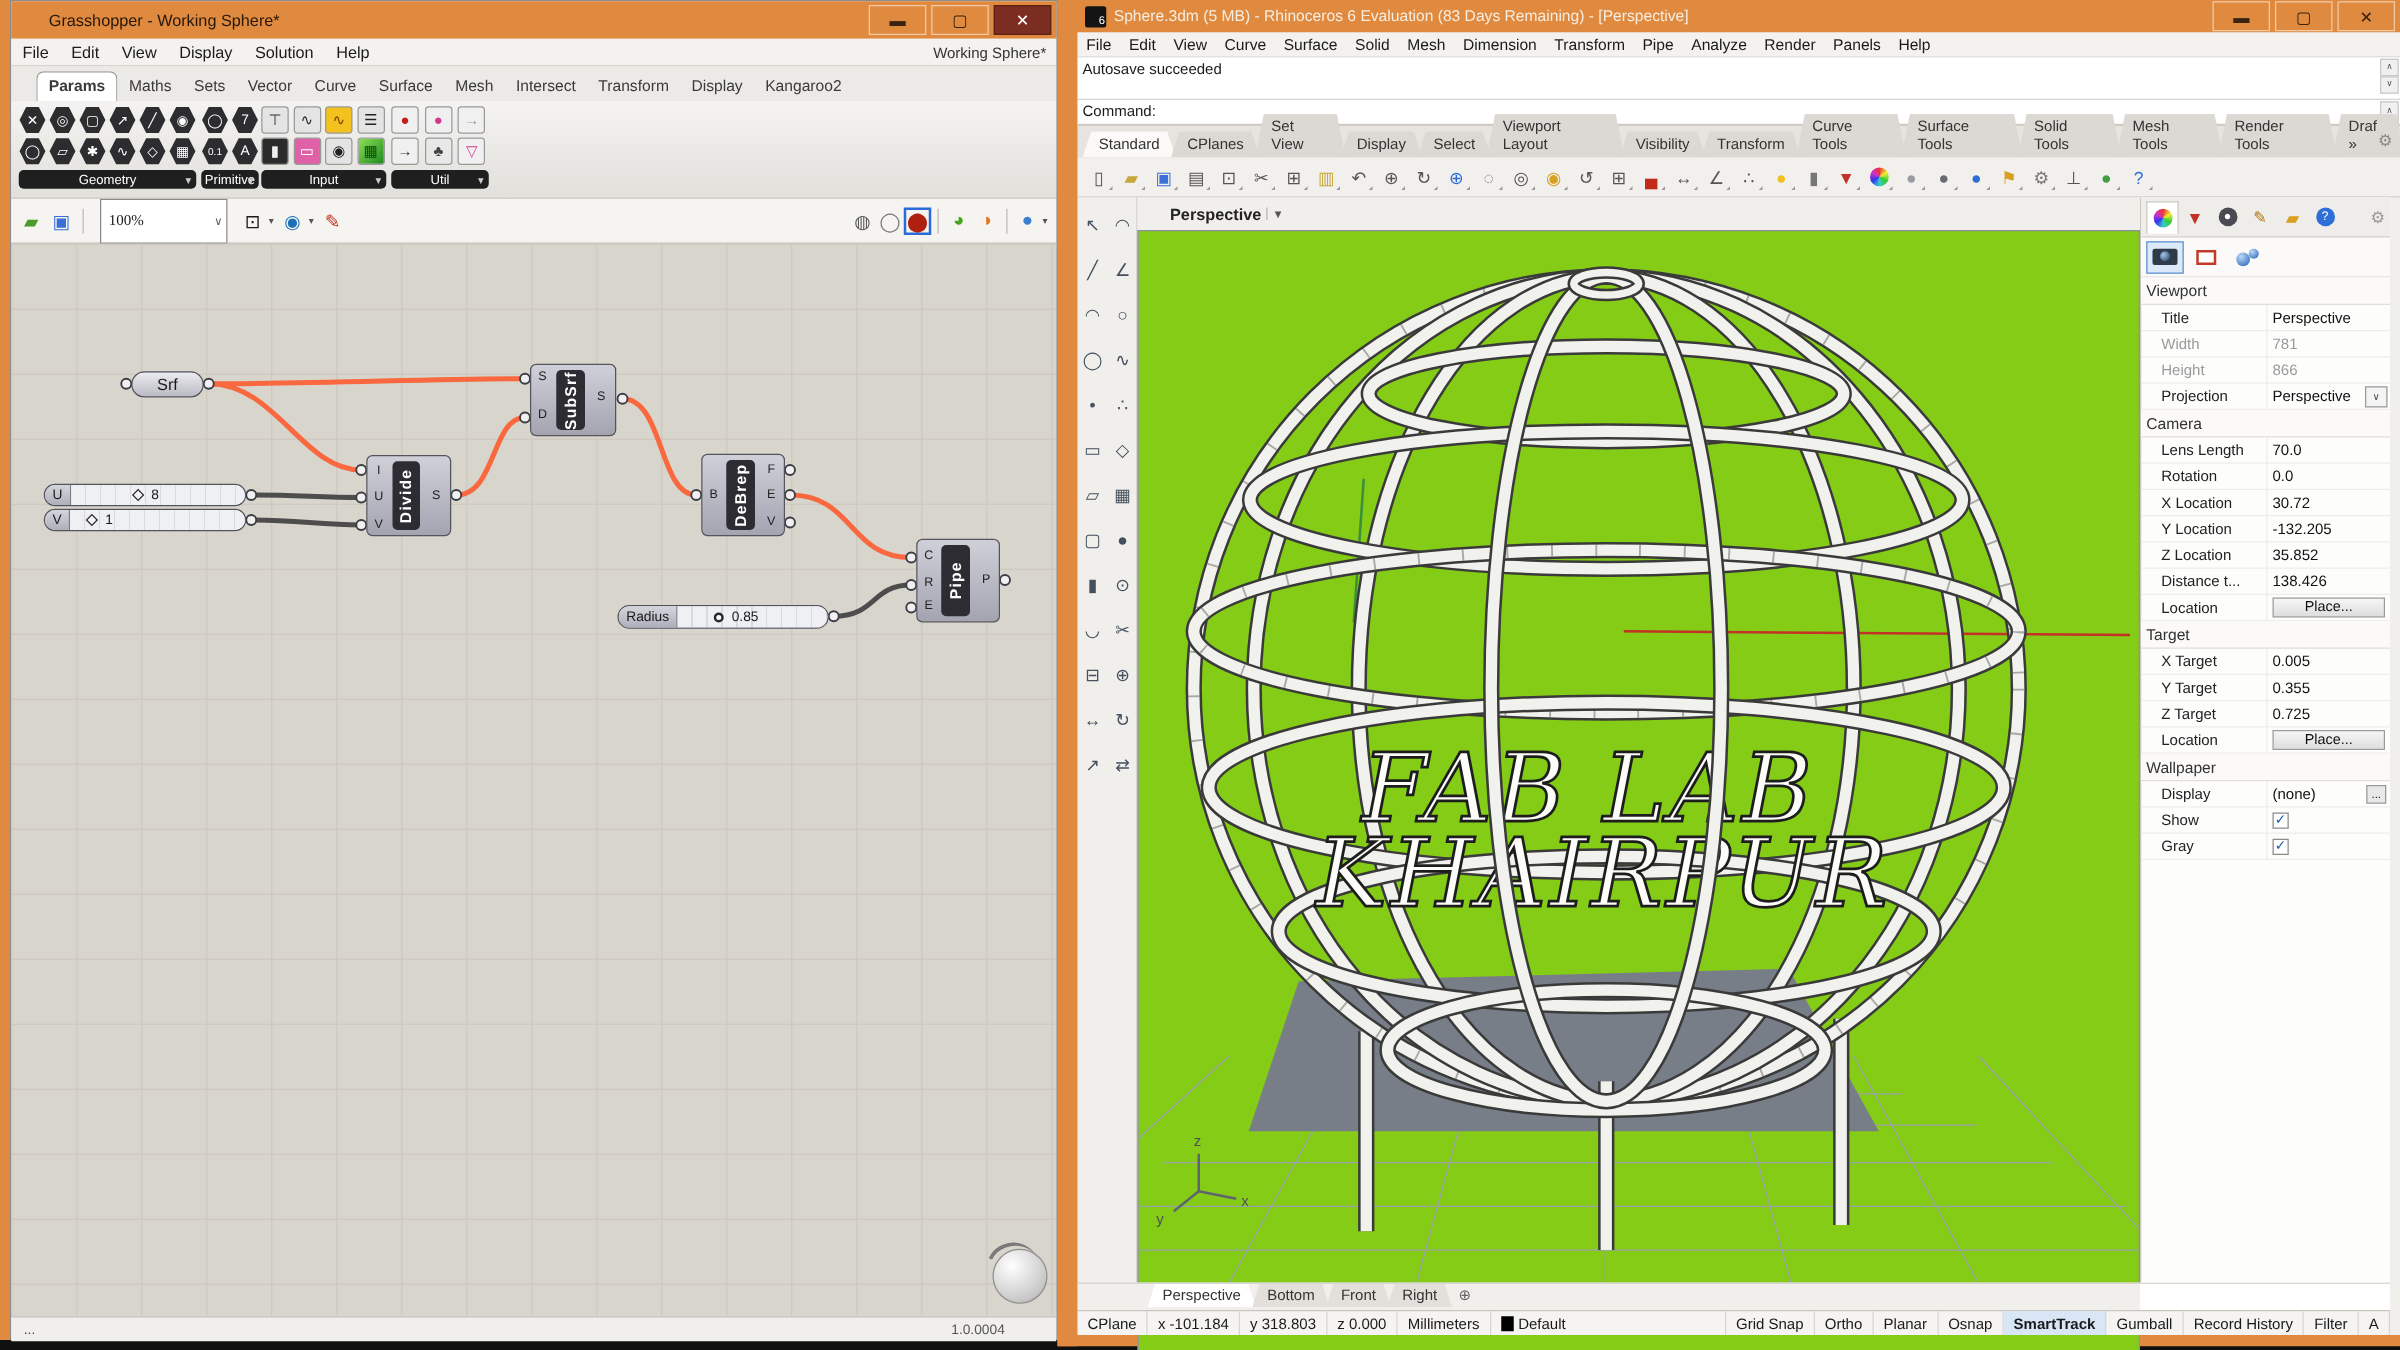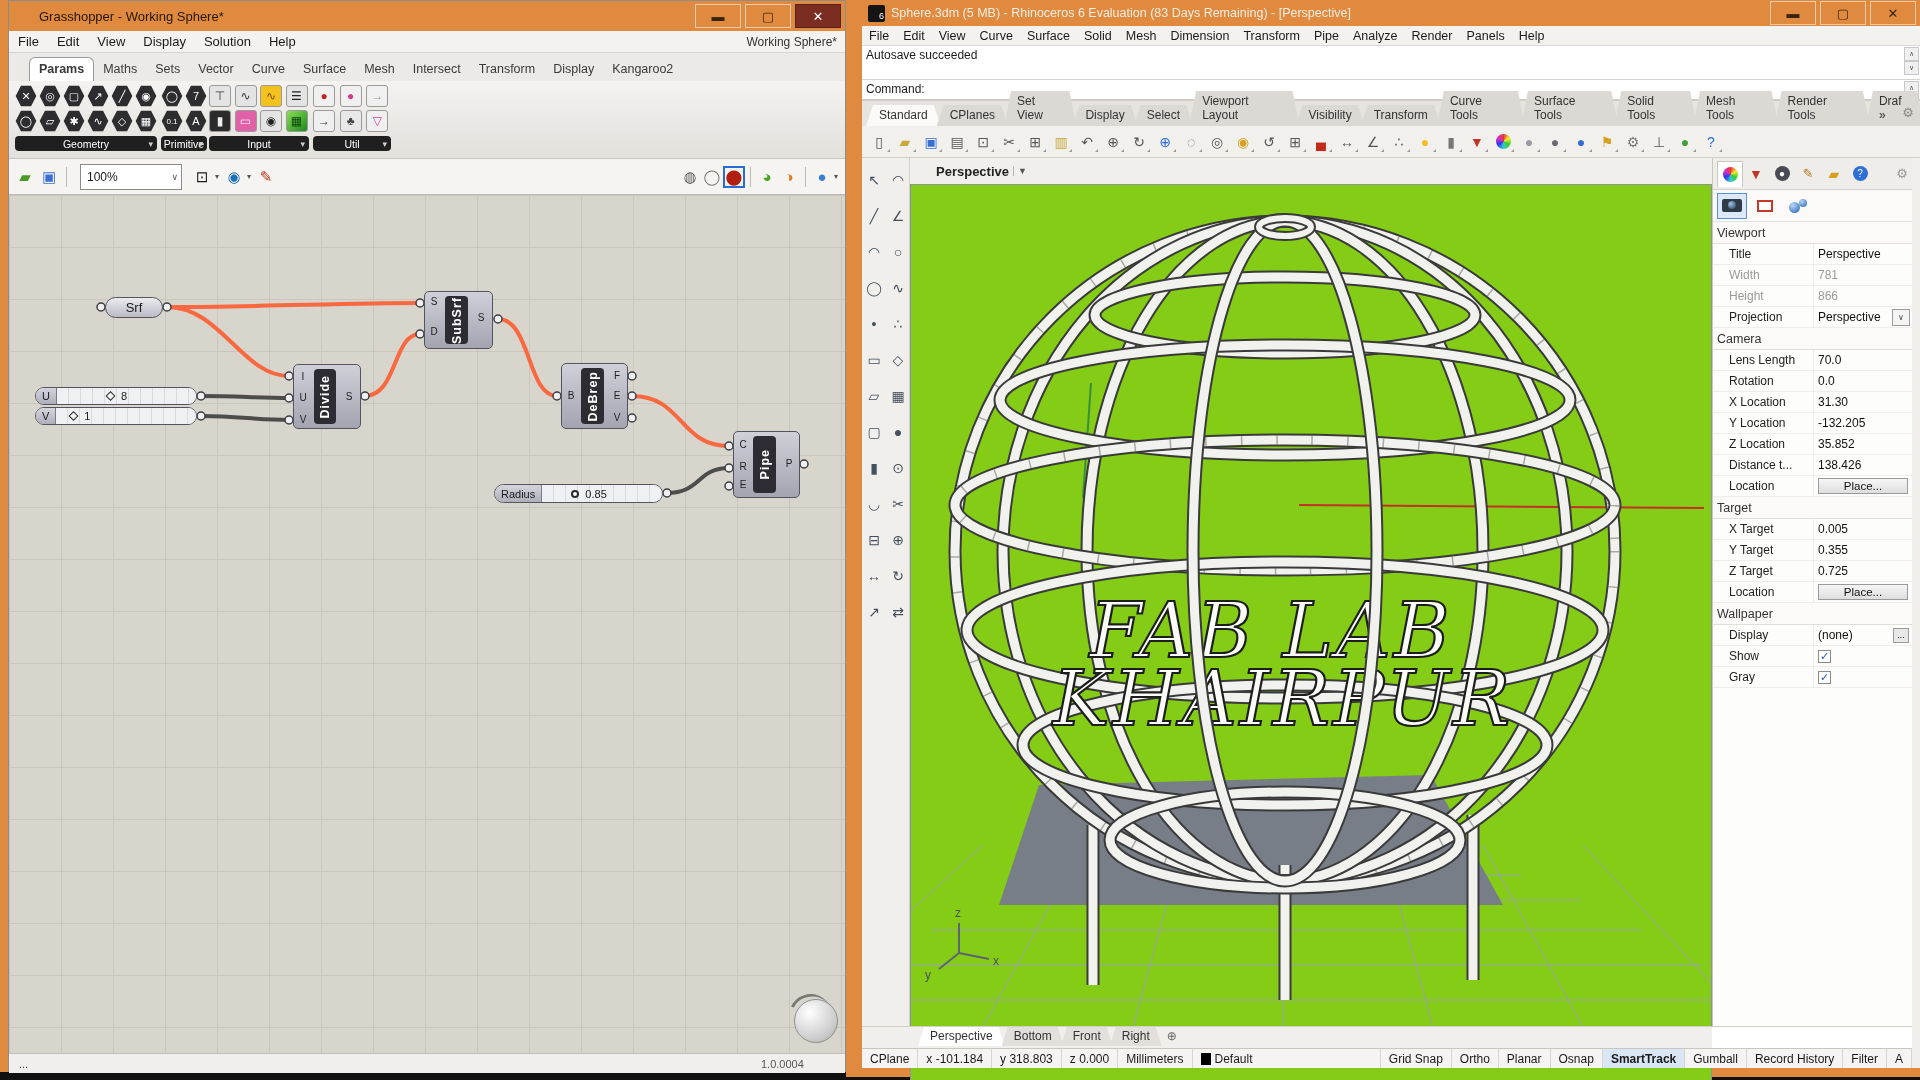--- a/index.html
+++ b/index.html
@@ -29,22 +29,22 @@
   .gh-iconrow { display:grid; grid-template-rows:22px 22px; grid-auto-flow:column; gap:3px 2px; }
   .hex { width:22px; height:22px; background:#2d2d2f; color:#fff; display:flex; align-items:center; justify-content:center;
          font-size:11px; clip-path:polygon(27% 3%,73% 3%,97% 50%,73% 97%,27% 97%,3% 50%); }
   .sqicon { width:22px; height:22px; border:1px solid #9a9a9a; border-radius:3px; display:flex; align-items:center;
             justify-content:center; font-size:12px; background:#e8e8e8; }
   .gh-grouplabel { margin-top:4px; height:15px; background:#1f1f1f; border-radius:4px; color:#fff; font-size:10.5px;
                    display:flex; align-items:center; justify-content:center; position:relative; }
   .gh-grouplabel .dd { position:absolute; right:4px; font-size:9px; color:#cfcfcf; }
   .gh-canvasbar { height:36px; background:#f5f4f1; border-bottom:1px solid #bdbab4; display:flex; align-items:center; padding:0 4px; }
   .cb-icon { width:20px; height:20px; display:flex; align-items:center; justify-content:center; font-size:15px; margin:0 2px; }
-  .gh-zoom { width:102px; height:26px; border:1px solid #8a8a8a; background:#fff; font-size:12px; display:flex;
-             align-items:center; padding-left:6px; position:relative; margin:12px 8px; }
+  .gh-zoom { width:102px; height:36px; border:1px solid #8a8a8a; background:#fff; font-size:12px; display:flex;
+             align-items:center; padding-left:6px; position:relative; margin:12px 8px;font-family:Liberation Serif, serif; }
   .gh-zoom .dd { position:absolute; right:3px; font-size:9px; color:#555; }
   .tinydd { font-size:8px; color:#555; margin:0 3px 0 1px; }
   .prevgrp { margin-left:auto; display:flex; align-items:center; }
   .previcon { width:22px; height:22px; display:flex; align-items:center; justify-content:center; font-size:15px; }
   .previcon.sel { border:2px solid #2a6bd8; }
   .vsep { width:1px; height:20px; background:#bdbab4; margin:0 5px; }
 
   .gh-canvas { position:relative; left:0; top:0; width:836px; height:858px; background:#d8d5cc;
     background-image:linear-gradient(#cac6bd 1px, transparent 1px),linear-gradient(90deg,#cac6bd 1px, transparent 1px);
     background-size:52px 52px; overflow:hidden; }
@@ -695,21 +695,21 @@
           </div>
           <div class="prow">
             <span class="lbl">Rotation</span>
             <span class="val">
               <span>0.0</span>
             </span>
           </div>
           <div class="prow">
             <span class="lbl">X Location</span>
             <span class="val">
-              <span>31.30</span>
+              <span>30.72</span>
             </span>
           </div>
           <div class="prow">
             <span class="lbl">Y Location</span>
             <span class="val">
               <span>-132.205</span>
             </span>
           </div>
           <div class="prow">
             <span class="lbl">Z Location</span>

